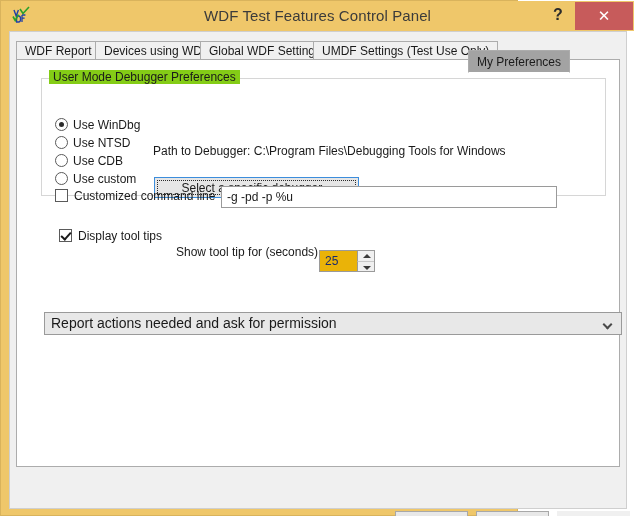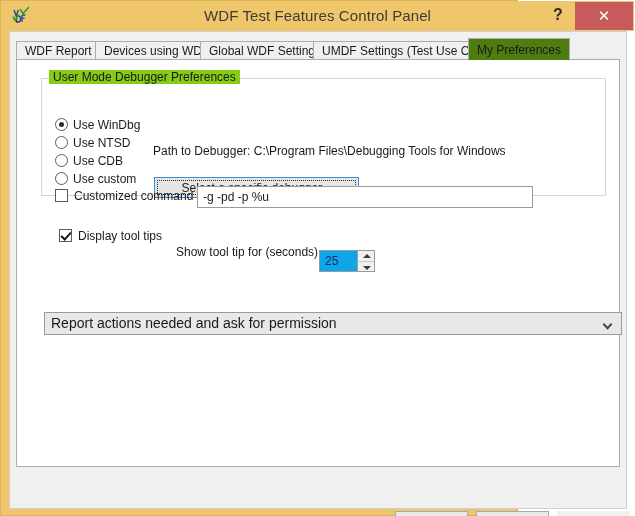--- a/index.html
+++ b/index.html
@@ -102,24 +102,24 @@
     box-sizing: border-box;
     background: #f0f0f0;
     border: 1px solid #acacac;
     border-bottom: none;
     font-size: 12px;
     color: #1a1a1a;
     white-space: nowrap;
     cursor: default;
   }
   .tab.active {
-    top: 0px;
+    top: 12px;
     height: 23px;
     line-height: 22px;
-    background: #4d7c0f;
+    background: #a3a3a3;
     border: 1px solid #acacac;
     border-bottom: 1px solid #ffffff;
     z-index: 5;
   }
 
   
   .tabpage {
     position: absolute;
     left: 6px; top: 27px;
     width: 604px;
@@ -246,21 +246,21 @@
     color: #1a1a1a;
     padding: 0 5px;
     outline: none;
   }
 
   
   .spinner {
     position: absolute;
     left: 302px; top: 190px;
     width: 56px; height: 22px;
-    background: #0ea5e9;
+    background: #eab308;
     border: 1px solid #9a9a9a;
     box-sizing: border-box;
   }
   .spinner-value {
     position: absolute;
     left: 5px; top: 0;
     height: 20px;
     line-height: 20px;
     font-size: 12px;
     color: #1a2b6d;
@@ -398,21 +398,21 @@
       <div class="static-text" style="left:136px; top:68px;">Path to Debugger: C:\Program Files\Debugging Tools for Windows</div>
 
       <div class="btn-debugger">
         <div class="focus-rect">Select a specific debugger...</div>
       </div>
 
       <div class="check-row" style="left:38px; top:128px;">
         <span class="check-mark"></span><span class="check-label">Customized command line</span>
       </div>
 
-      <input class="textbox" style="left: 180px; top: 126px; width: 336px; height: 22px;" value="-g -pd -p %u">
+      <input class="textbox" style="left: 204px; top: 126px; width: 336px; height: 22px;" value="-g -pd -p %u">
 
       <div class="check-row" style="left:42px; top:168px;">
         <span class="check-mark checked"></span><span class="check-label">Display tool tips</span>
       </div>
 
       <div class="static-text" style="left:159px; top:169px;">Show tool tip for (seconds)</div>
 
       <div class="spinner">
         <div class="spinner-value">25</div>
         <div class="spin-btns">

